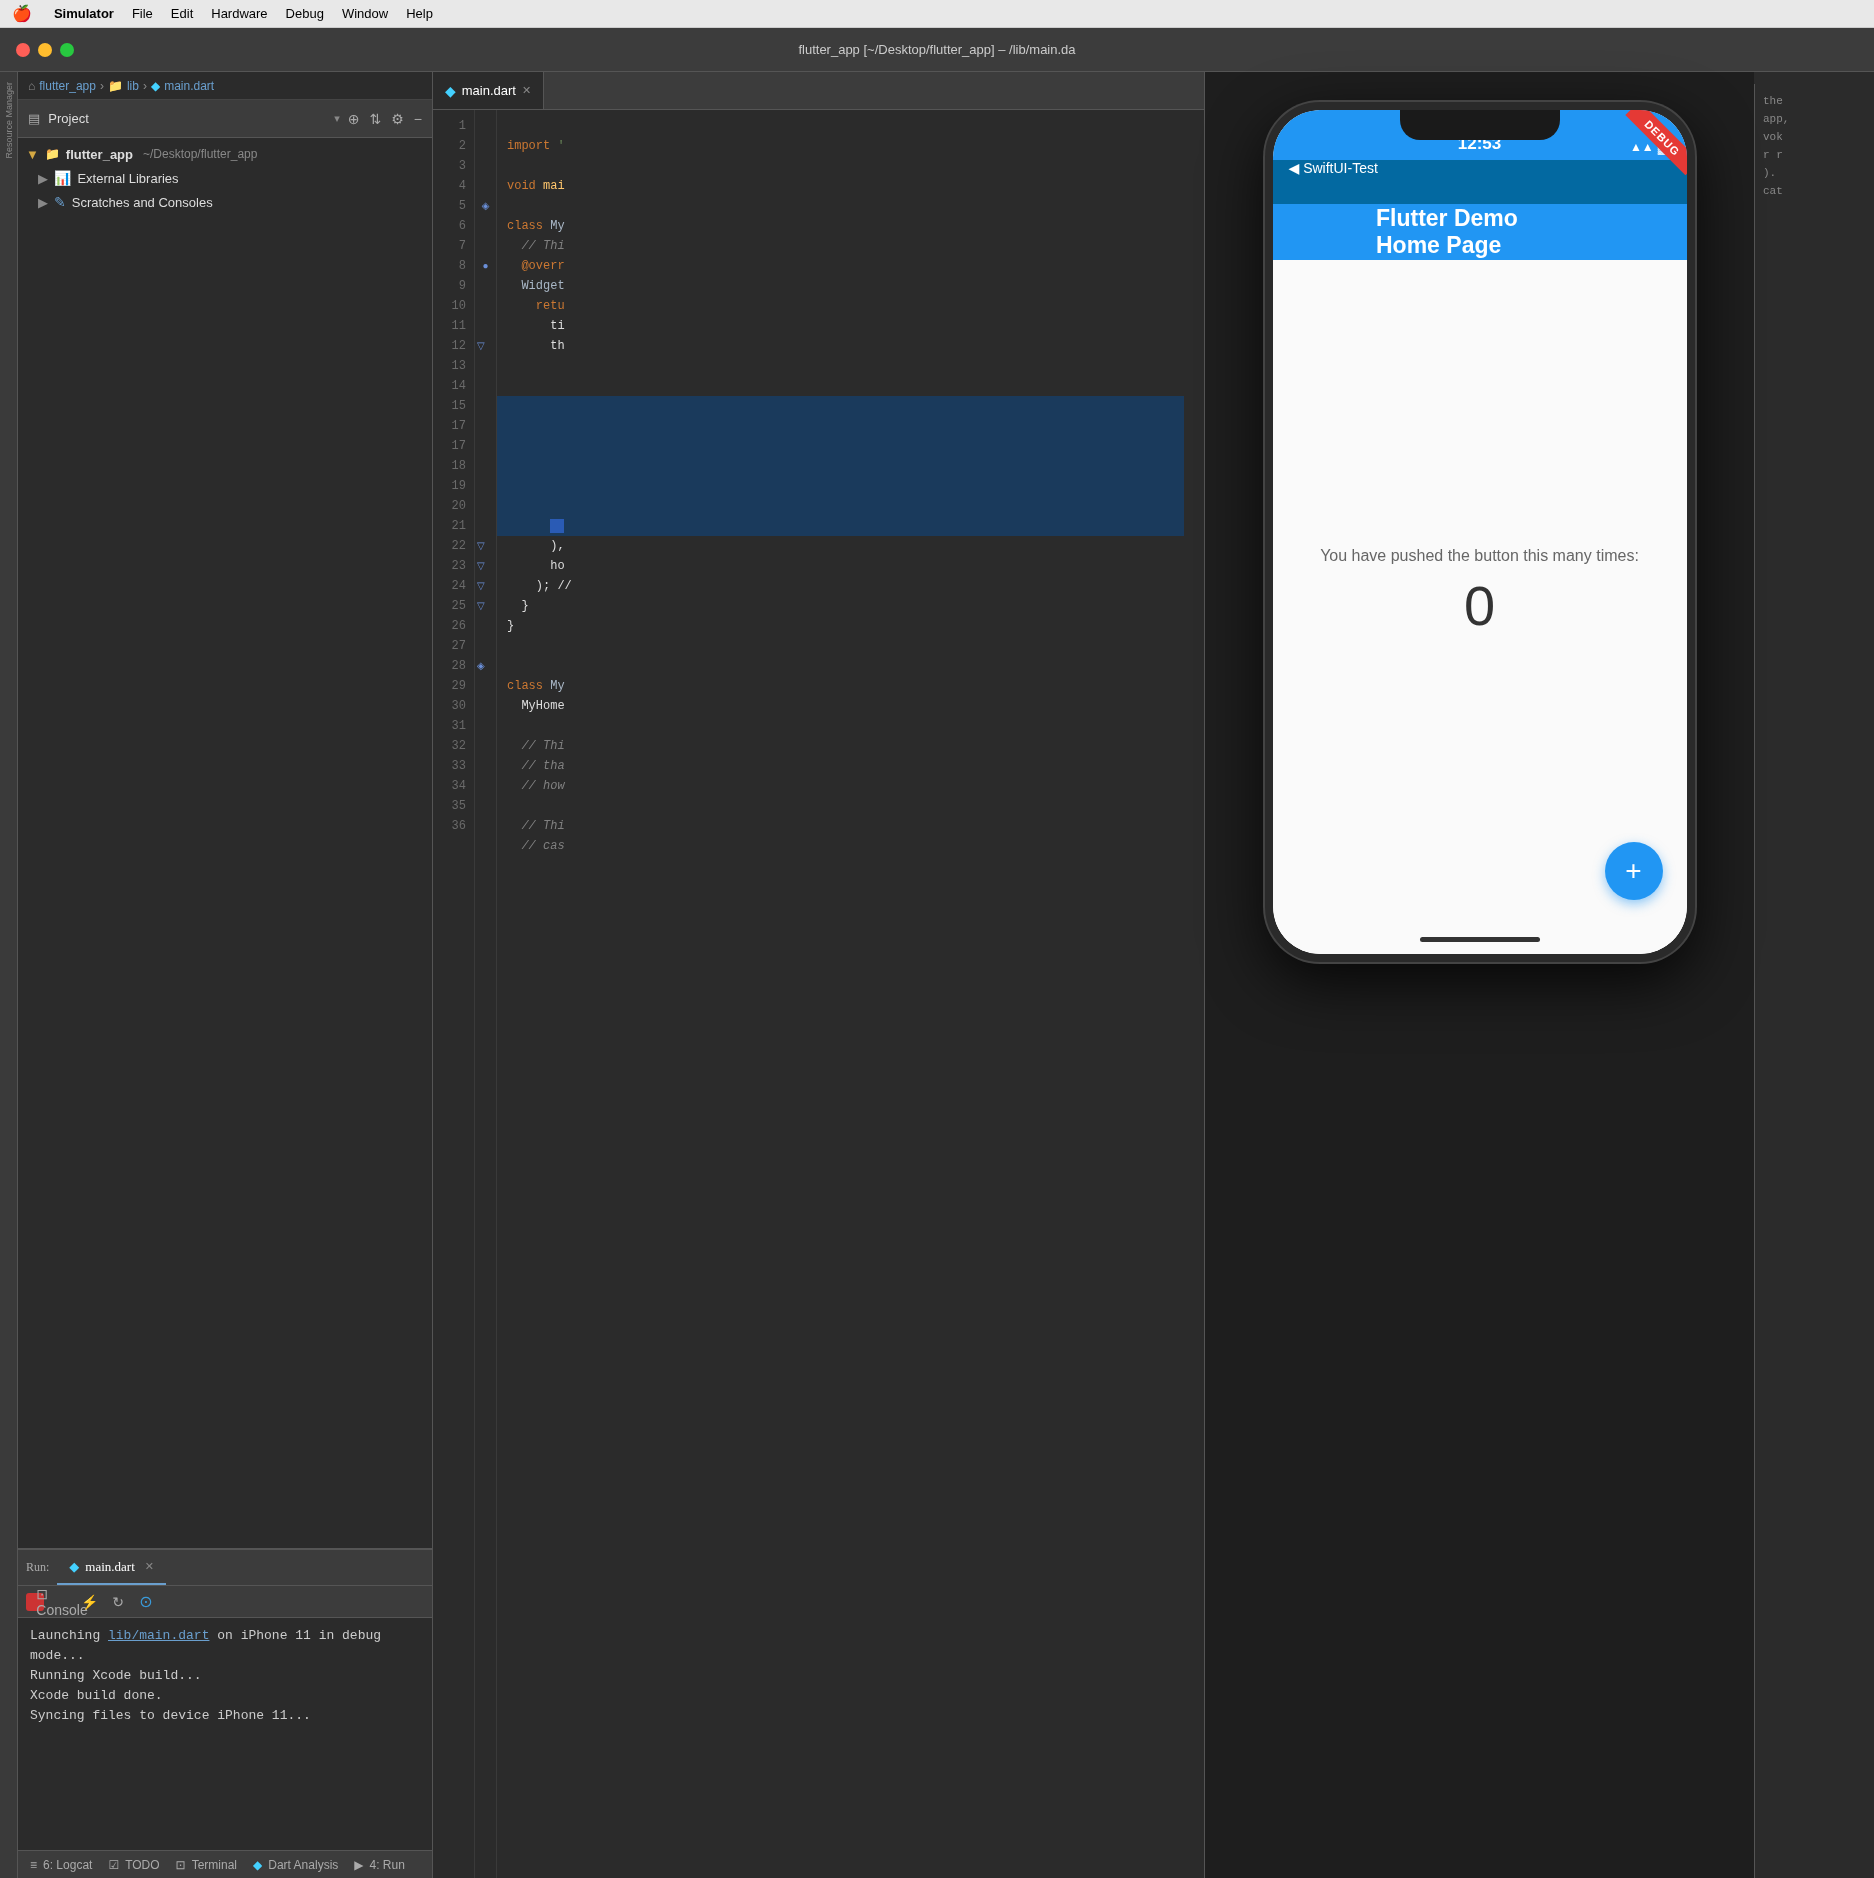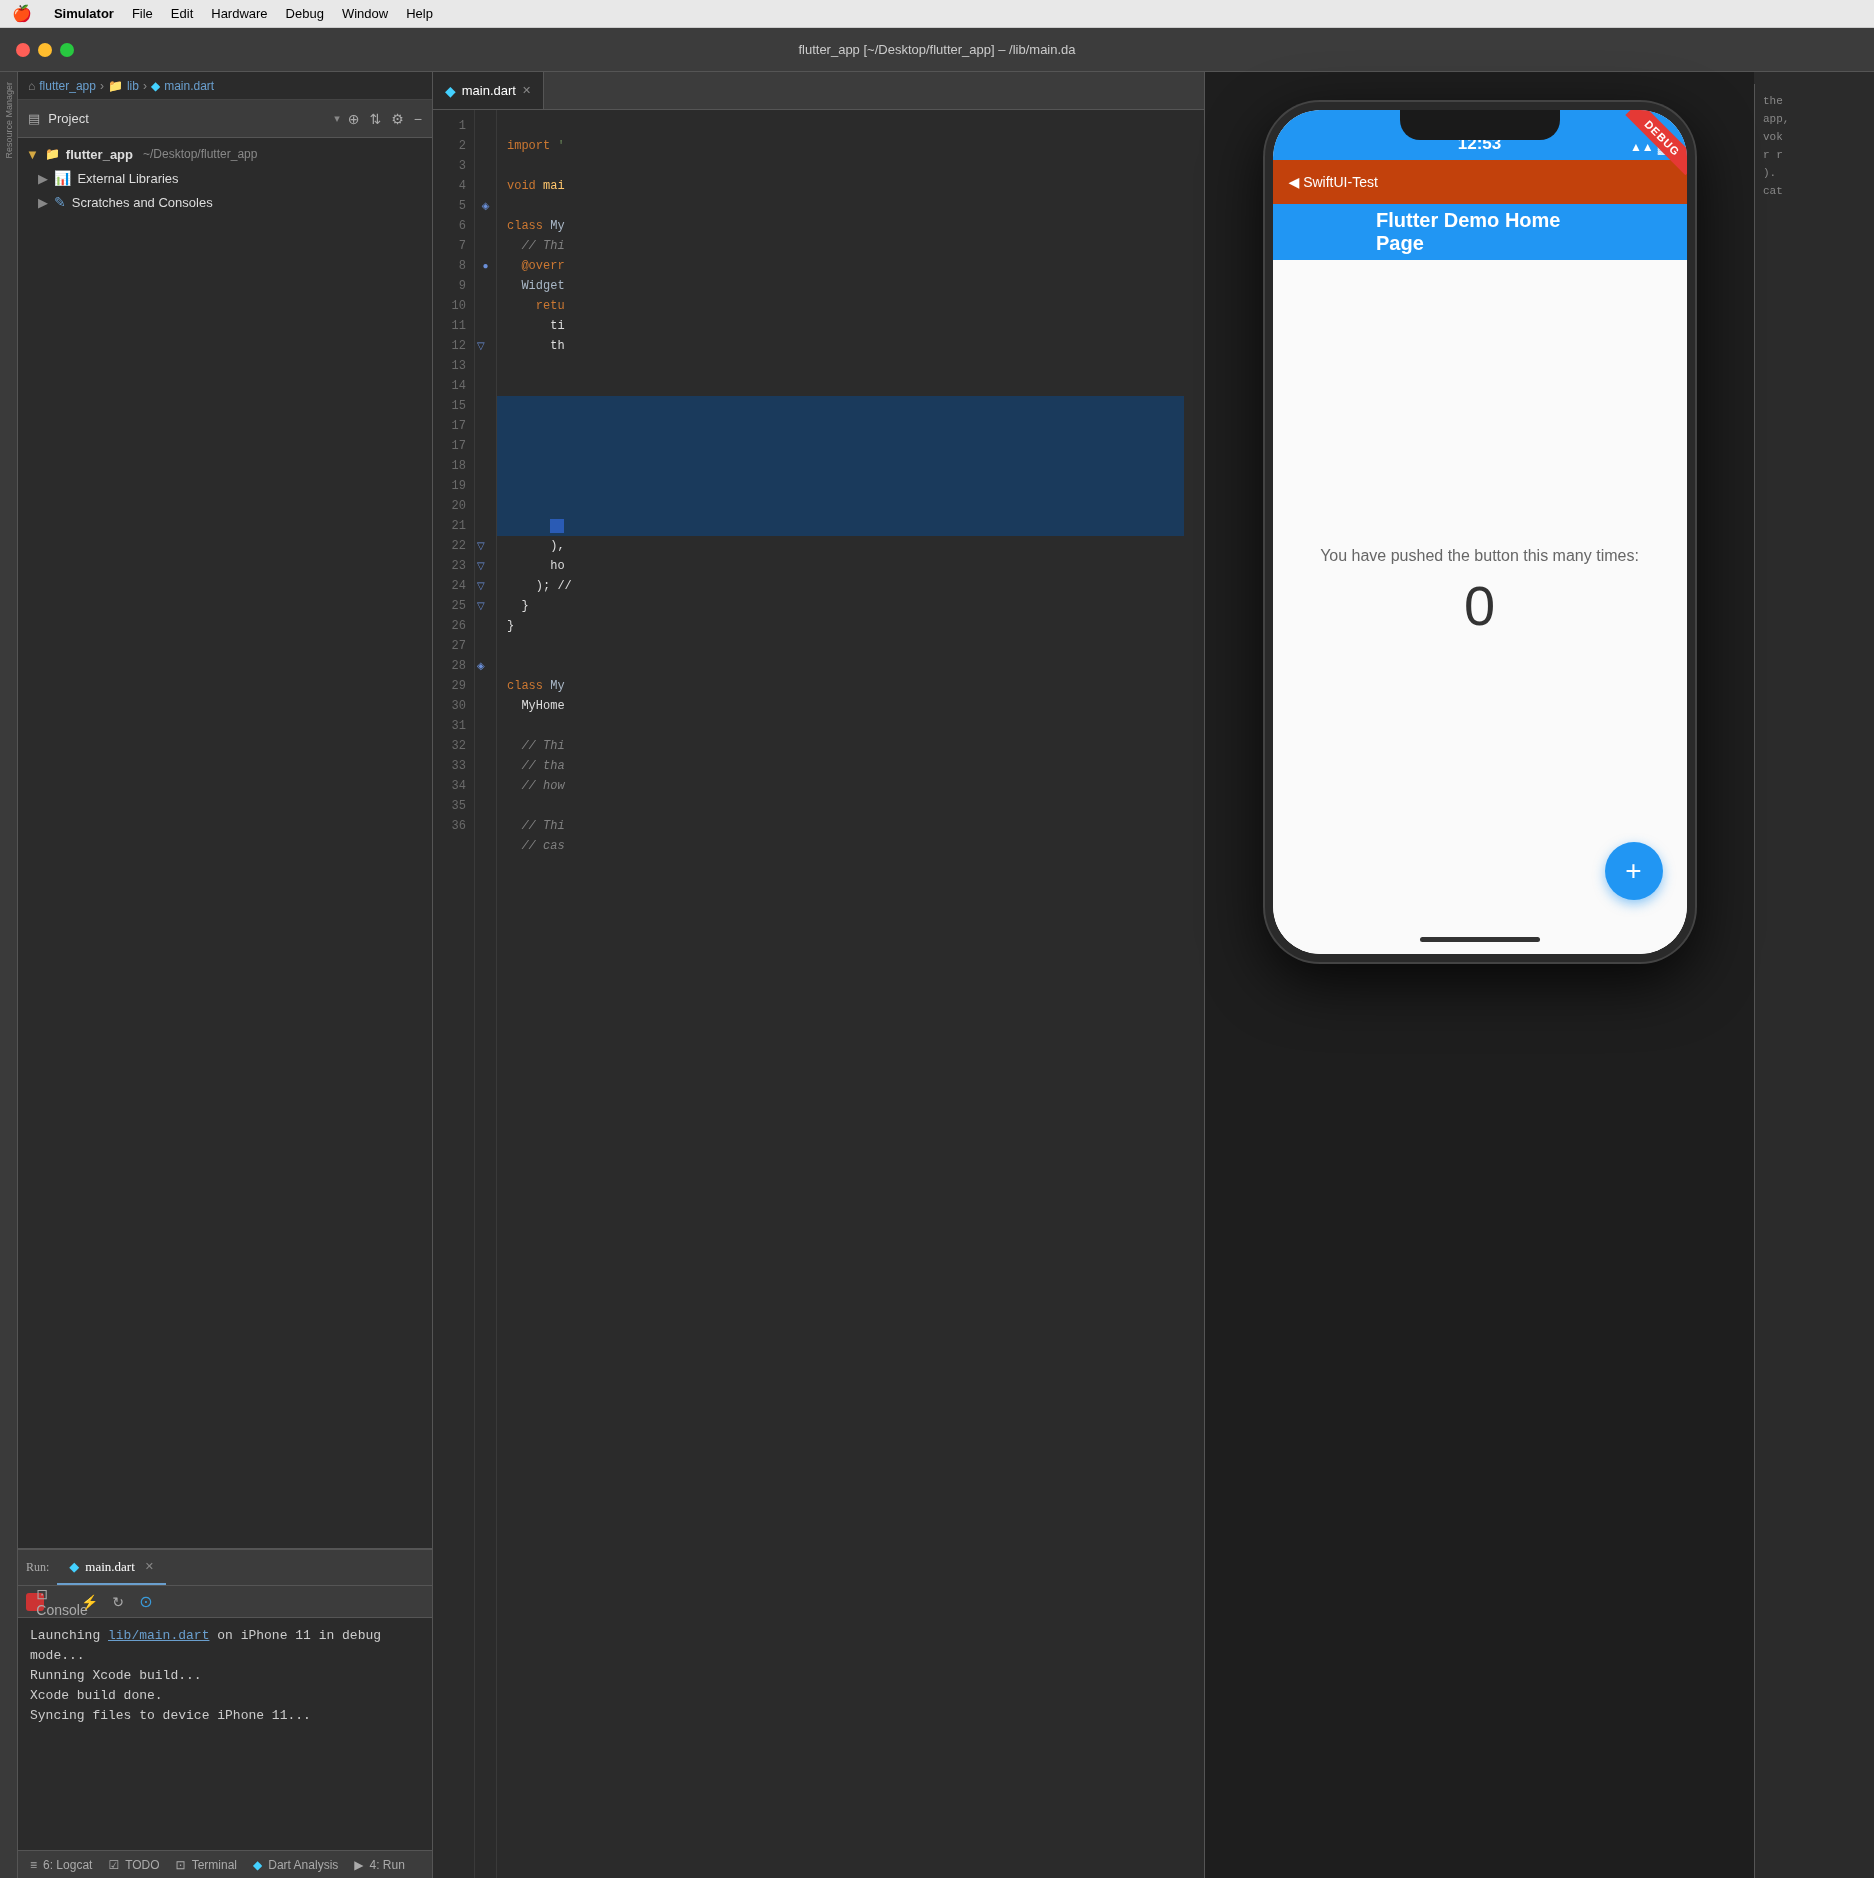--- a/index.html
+++ b/index.html
@@ -398,21 +398,21 @@
       display: flex;
       align-items: center;
       padding: 0 16px;
       position: relative;
     }
     .flutter-appbar-title {
       position: absolute;
       left: 50%;
       transform: translateX(-50%);
       color: white;
-      font-size: 20px;
+      font-size: 23px;
       font-weight: 600;
     }
 
     
     .flutter-body {
       flex: 1;
       background: #fafafa;
       display: flex;
       flex-direction: column;
       align-items: center;
@@ -749,21 +749,21 @@
       <div class="phone-screen">
 
         <div class="phone-statusbar">
           <div class="phone-time">12:53</div>
           <div class="phone-status-icons">
             <span class="phone-status-icon">▲▲</span>
             <span class="phone-status-icon">▓</span>
           </div>
         </div>
 
-        <div style="height:44px; background:#c2410c; display:flex; align-items:center; padding:0 16px;">
+        <div style="height:44px; background:#0369a1; display:flex; padding:0 16px;">
           <span style="color:white; font-size:14px; cursor:pointer;">◀ SwiftUI-Test</span>
         </div>
 
         <div class="flutter-appbar">
           <div class="flutter-appbar-title">Flutter Demo Home Page</div>
         </div>
 
         <div class="flutter-body">
           <div class="flutter-counter-text">You have pushed the button this many times:</div>
           <div class="flutter-counter-number">0</div>

